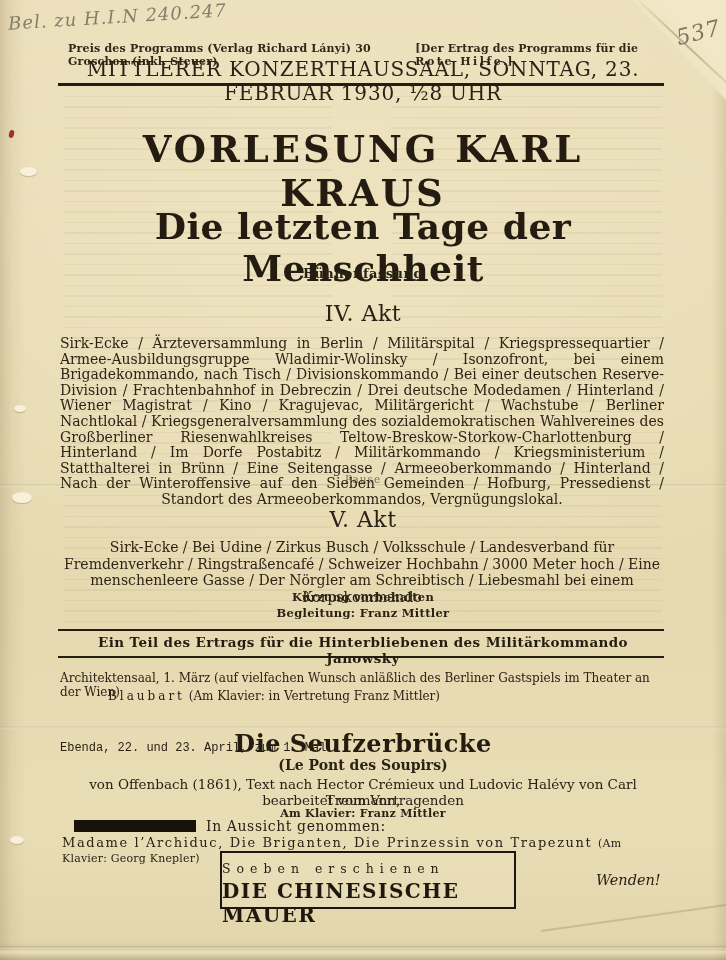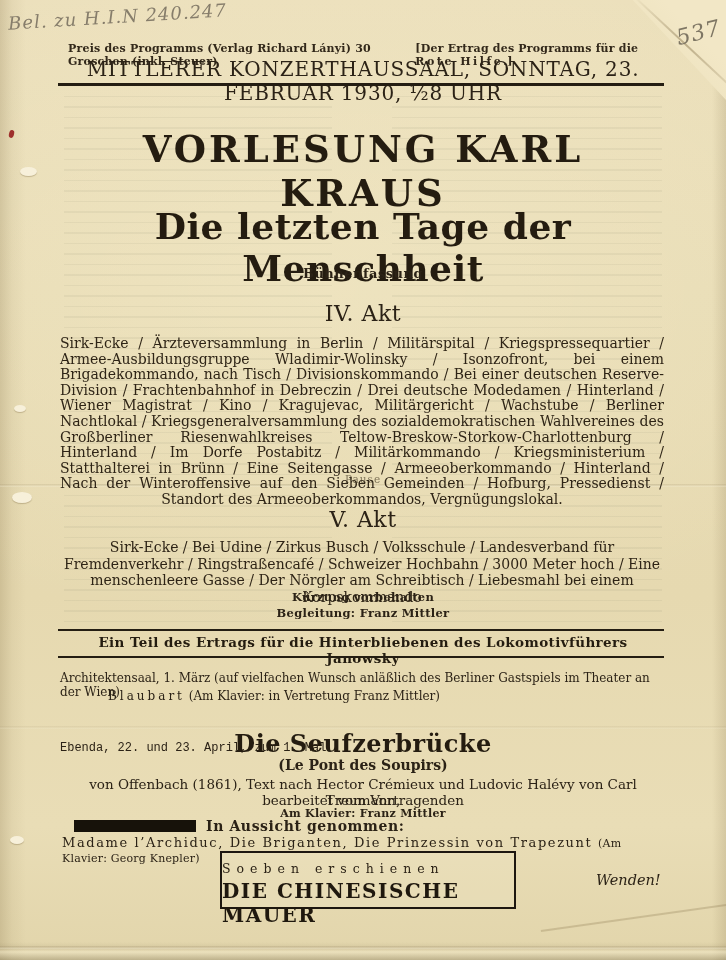--- a/index.html
+++ b/index.html
@@ -72,21 +72,21 @@
   .ann{left:60px;width:606px;font-size:12px;}
   .ann1{top:671px;}
   .ann2{top:689px;left:98px;width:560px;}
   .ann-spaced{letter-spacing:3px;padding-left:10px;}
   .ann3{top:741px;font-family:Liberation Mono, monospace;}
   .ssb-title{top:729px;font-size:24px;font-weight:bold;letter-spacing:0.5px;color:#241c10;}
   .ssb-sub{top:757px;font-size:14px;font-weight:bold;}
   .ssb-cred1{top:776px;font-size:13.5px;}
   .ssb-cred2{top:792px;font-size:13.5px;}
   .ssb-piano{top:807px;font-size:11px;font-weight:bold;letter-spacing:0.3px;}
-  .planned-row{left:74px;top:818px;width:590px;font-size:14px;letter-spacing:0.6px;font-weight:bold;}
+  .planned-row{left:74px;top:818px;width:590px;font-size:14px;letter-spacing:0.6px;}
   .redaction{display:inline-block;width:122px;height:12px;background:#17120a;vertical-align:middle;margin-right:10px;transform:translateY(-1px);}
   .planned-works{left:62px;top:835px;width:604px;font-size:13px;letter-spacing:1.6px;}
   .planned-piano{font-size:11px;letter-spacing:0.2px;}
   .ad-box{left:220px;top:851px;width:292px;height:54px;border:2.5px solid #1d1710;
     background:rgba(240,231,200,0.25);}
   .ad-l1{margin-top:8px;font-size:12.5px;letter-spacing:6px;color:#2b2216;}
   .ad-l2{margin-top:3px;font-size:20px;font-weight:bold;letter-spacing:1.5px;color:#1f180e;}
   .wenden{left:596px;top:872px;font-size:14.5px;font-style:italic;color:#2b2216;}
 </style>
 </head>
@@ -128,21 +128,21 @@
   <div class="abs centered act-heading act4-heading">IV. Akt</div>
   <div class="abs scenes act4-scenes">Sirk-Ecke / Ärzteversammlung in Berlin / Militärspital / Kriegspressequartier / Armee-Ausbildungsgruppe Wladimir-Wolinsky / Isonzofront, bei einem Brigadekommando, nach Tisch / Divisionskommando / Bei einer deutschen Reserve-Division / Frachtenbahnhof in Debreczin / Drei deutsche Modedamen / Hinterland / Wiener Magistrat / Kino / Kragujevac, Militärgericht / Wachstube / Berliner Nachtlokal / Kriegsgeneralversammlung des sozialdemokratischen Wahlvereines des Großberliner Riesenwahlkreises Teltow-Breskow-Storkow-Charlottenburg / Hinterland / Im Dorfe Postabitz / Militärkommando / Kriegsministerium / Statthalterei in Brünn / Eine Seitengasse / Armeeoberkommando / Hinterland / Nach der Winteroffensive auf den Sieben Gemeinden / Hofburg, Pressedienst / Standort des Armeeoberkommandos, Vergnügungslokal.</div>
   <div class="abs centered pause">Pause</div>
 
   <div class="abs centered act-heading act5-heading">V. Akt</div>
   <div class="abs scenes act5-scenes">Sirk-Ecke / Bei Udine / Zirkus Busch / Volksschule / Landesverband für Fremdenverkehr / Ringstraßencafé / Schweizer Hochbahn / 3000 Meter hoch / Eine menschenleere Gasse / Der Nörgler am Schreibtisch / Liebesmahl bei einem Korpskommando</div>
   <div class="abs centered small-note cut-note">Kürzung vorbehalten</div>
   <div class="abs centered small-note accomp">Begleitung: Franz Mittler</div>
 
   <div class="abs rule rule-b1"></div>
-  <div class="abs centered banner">Ein Teil des Ertrags für die Hinterbliebenen des Lokomotivführers Janowsky</div>
+  <div class="abs centered banner">Ein Teil des Ertrags für die Hinterbliebenen des Militärkommando Janowsky</div>
   <div class="abs rule rule-b2"></div>
 
   <div class="abs ann ann1">Architektensaal, 1. März (auf vielfachen Wunsch anläßlich des Berliner Gastspiels im Theater an der Wien)</div>
   <div class="abs ann ann2"><span class="ann-spaced">Blaubart</span><span> (Am Klavier: in Vertretung Franz Mittler)</span></div>
   <div class="abs ann ann3">Ebenda, 22. und 23. April, zum 1. Mal</div>
 
   <div class="abs centered ssb-title">Die Seufzerbrücke</div>
   <div class="abs centered ssb-sub">(Le Pont des Soupirs)</div>
   <div class="abs centered ssb-cred1">von Offenbach (1861), Text nach Hector Crémieux und Ludovic Halévy von Carl Treumann,</div>
   <div class="abs centered ssb-cred2">bearbeitet vom Vortragenden</div>

